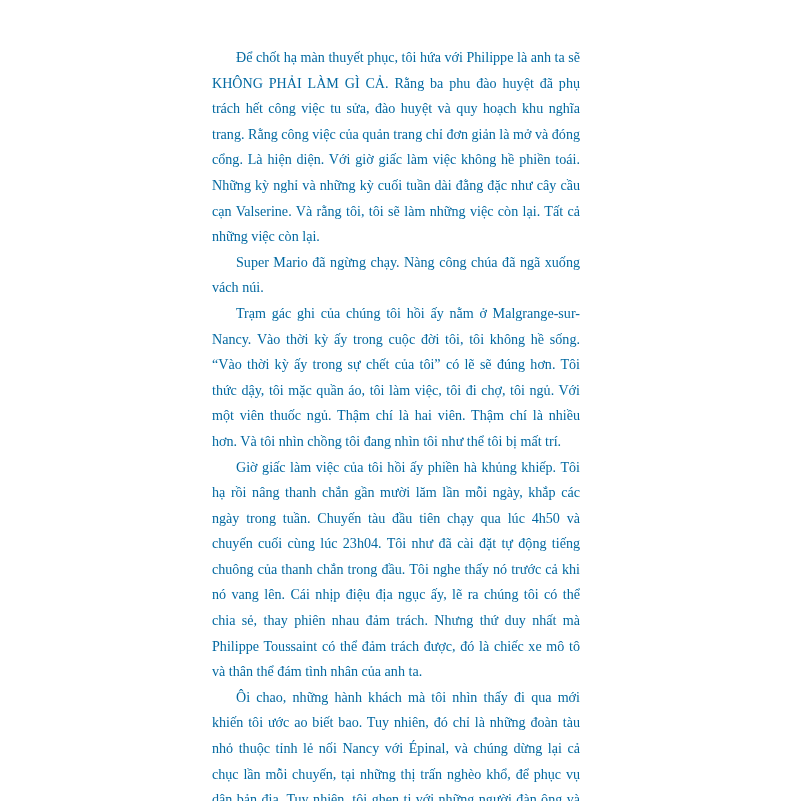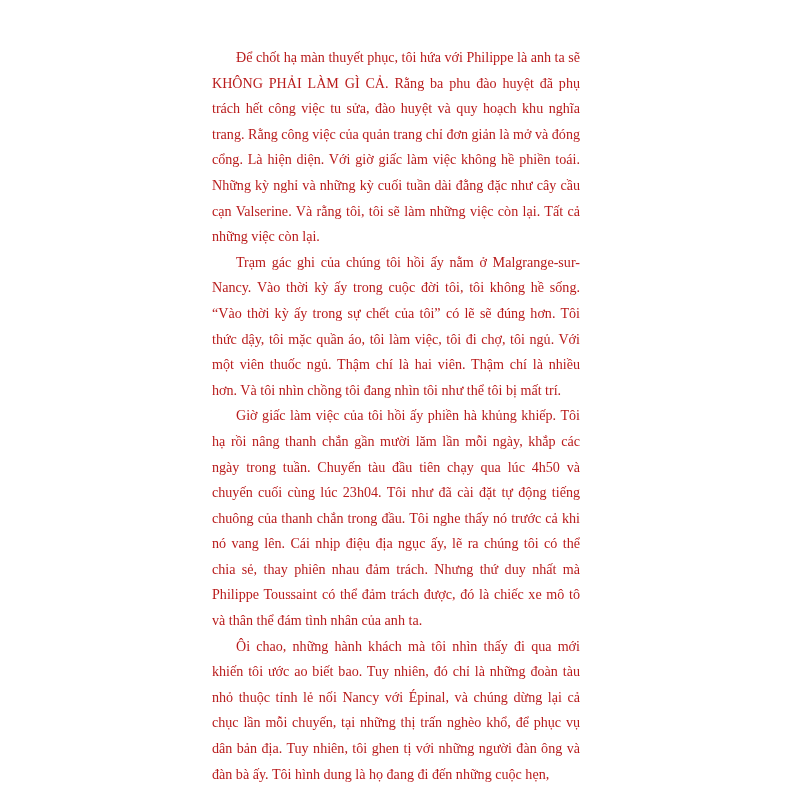--- a/index.html
+++ b/index.html
@@ -26,21 +26,21 @@
     top: 45px;
     width: 368px;
   }
   p.para {
     margin: 0;
     font-size: 14.1px;
     line-height: 25.6px;
     text-align: justify;
     text-justify: inter-word;
     text-indent: 24px;
-    color: #b91c1c;
+    color: #0369a1;
     -webkit-font-smoothing: antialiased;
   }
   p.para.first {
     text-indent: 24px;
   }
   .footer {
     position: absolute;
     left: 212px;
     top: 735px;
     width: 368px;
@@ -68,19 +68,20 @@
     font-size: 11.5px;
   }
 </style>
 </head>
 <body>
 
 <div class="page">
 
   <div class="text-column">
     <p class="para first">Để chốt hạ màn thuyết phục, tôi hứa với Philippe là anh ta sẽ KHÔNG PHẢI LÀM GÌ CẢ. Rằng ba phu đào huyệt đã phụ trách hết công việc tu sửa, đào huyệt và quy hoạch khu nghĩa trang. Rằng công việc của quản trang chỉ đơn giản là mở và đóng cổng. Là hiện diện. Với giờ giấc làm việc không hề phiền toái. Những kỳ nghỉ và những kỳ cuối tuần dài đằng đặc như cây cầu cạn Valserine. Và rằng tôi, tôi sẽ làm những việc còn lại. Tất cả những việc còn lại.</p>
+    <p class="para">Super Mario đã ngừng chạy. Nàng công chúa đã ngã xuống vách núi.</p>
     <p class="para">Trạm gác ghi của chúng tôi hồi ấy nằm ở Malgrange-sur-Nancy. Vào thời kỳ ấy trong cuộc đời tôi, tôi không hề sống. “Vào thời kỳ ấy trong sự chết của tôi” có lẽ sẽ đúng hơn. Tôi thức dậy, tôi mặc quần áo, tôi làm việc, tôi đi chợ, tôi ngủ. Với một viên thuốc ngủ. Thậm chí là hai viên. Thậm chí là nhiều hơn. Và tôi nhìn chồng tôi đang nhìn tôi như thể tôi bị mất trí.</p>
     <p class="para">Giờ giấc làm việc của tôi hồi ấy phiền hà khủng khiếp. Tôi hạ rồi nâng thanh chắn gần mười lăm lần mỗi ngày, khắp các ngày trong tuần. Chuyến tàu đầu tiên chạy qua lúc 4h50 và chuyến cuối cùng lúc 23h04. Tôi như đã cài đặt tự động tiếng chuông của thanh chắn trong đầu. Tôi nghe thấy nó trước cả khi nó vang lên. Cái nhịp điệu địa ngục ấy, lẽ ra chúng tôi có thể chia sẻ, thay phiên nhau đảm trách. Nhưng thứ duy nhất mà Philippe Toussaint có thể đảm trách được, đó là chiếc xe mô tô và thân thể đám tình nhân của anh ta.</p>
     <p class="para">Ôi chao, những hành khách mà tôi nhìn thấy đi qua mới khiến tôi ước ao biết bao. Tuy nhiên, đó chỉ là những đoàn tàu nhỏ thuộc tỉnh lẻ nối Nancy với Épinal, và chúng dừng lại cả chục lần mỗi chuyến, tại những thị trấn nghèo khổ, để phục vụ dân bản địa. Tuy nhiên, tôi ghen tị với những người đàn ông và đàn bà ấy. Tôi hình dung là họ đang đi đến những cuộc hẹn,</p>
   </div>
 
 
 </div>
 
 </body></html>

